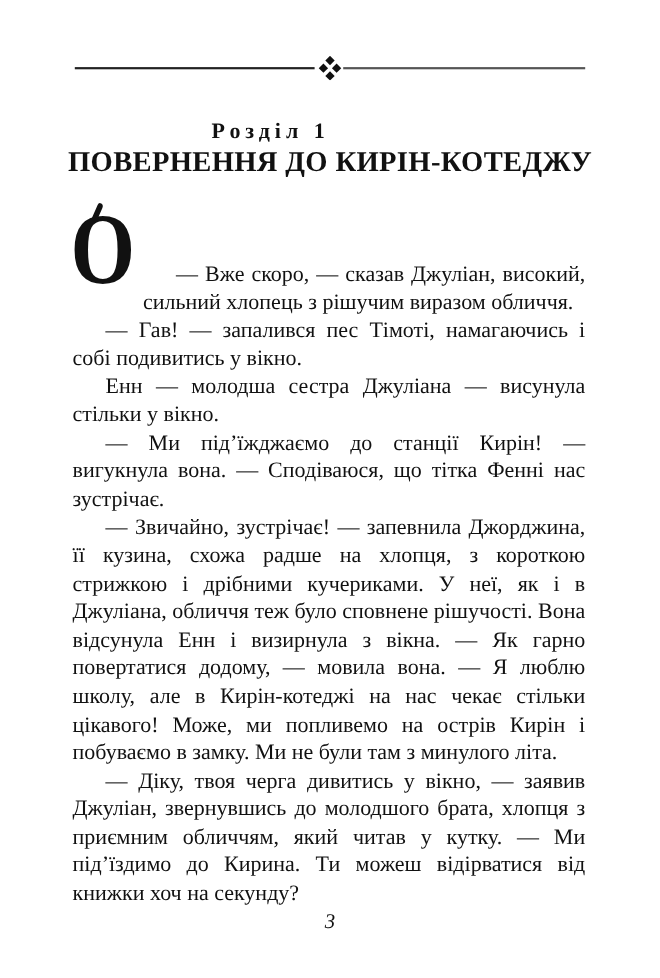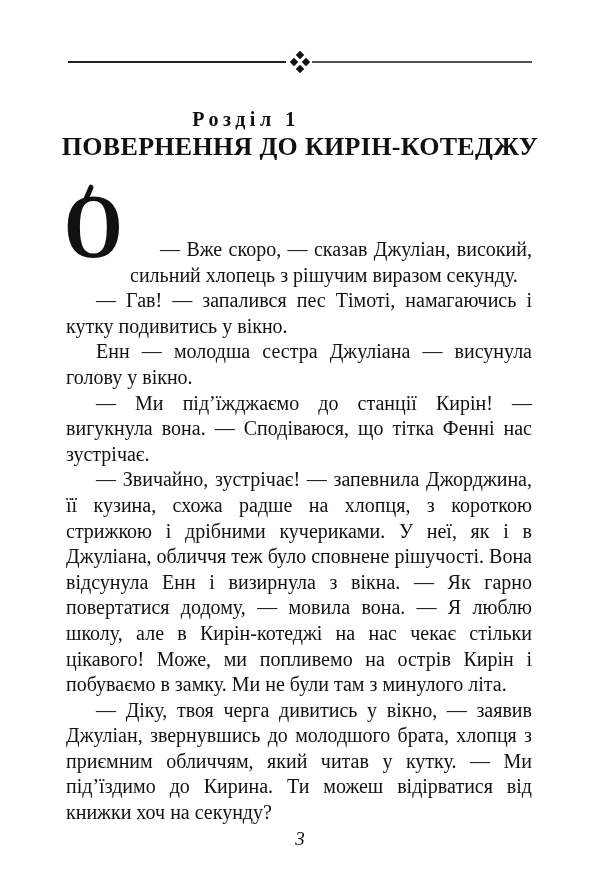--- a/index.html
+++ b/index.html
@@ -125,21 +125,21 @@
   <div class="rule-line rule-right"></div>
 </div>
 
 <div class="chapter-label">Розділ 1</div>
 <div class="chapter-title">ПОВЕРНЕННЯ ДО КИРІН-КОТЕДЖУ</div>
 
 <div class="body-text">
   <p class="first">
     <span class="dropcap"><span class="flick"></span><span>О</span></span><span class="first-spacer"></span>
   </p>
-  <p>— Вже скоро, — сказав Джуліан, високий, сильний хлопець з рішучим виразом секунду.</p>
-  <p>— Гав! — запалився пес Тімоті, намагаючись і кутку подивитись у вікно.</p>
-  <p>Енн — молодша сестра Джуліана — висунула голову у вікно.</p>
+  <p>— Вже скоро, — сказав Джуліан, високий, сильний хлопець з рішучим виразом обличчя.</p>
+  <p>— Гав! — запалився пес Тімоті, намагаючись і собі подивитись у вікно.</p>
+  <p>Енн — молодша сестра Джуліана — висунула стільки у вікно.</p>
   <p>— Ми під’їжджаємо до станції Кирін! — вигукнула вона. — Сподіваюся, що тітка Фенні нас зустрічає.</p>
   <p>— Звичайно, зустрічає! — запевнила Джорджина, її кузина, схожа радше на хлопця, з короткою стрижкою і дрібними кучериками. У неї, як і в Джуліана, обличчя теж було сповнене рішучості. Вона відсунула Енн і визир­нула з вікна. — Як гарно повертатися додому, — мовила вона. — Я люблю школу, але в Кирін-котеджі на нас че­кає стільки цікавого! Може, ми попливемо на острів Ки­рін і побуваємо в замку. Ми не були там з минулого літа.</p>
   <p>— Діку, твоя черга дивитись у вікно, — заявив Джу­ліан, звернувшись до молодшого брата, хлопця з приєм­ним обличчям, який читав у кутку. — Ми під’їздимо до Кирина. Ти можеш відірватися від книжки хоч на секунду?</p>
 </div>
 
 <div class="page-number">3</div>
 
 </body></html>

